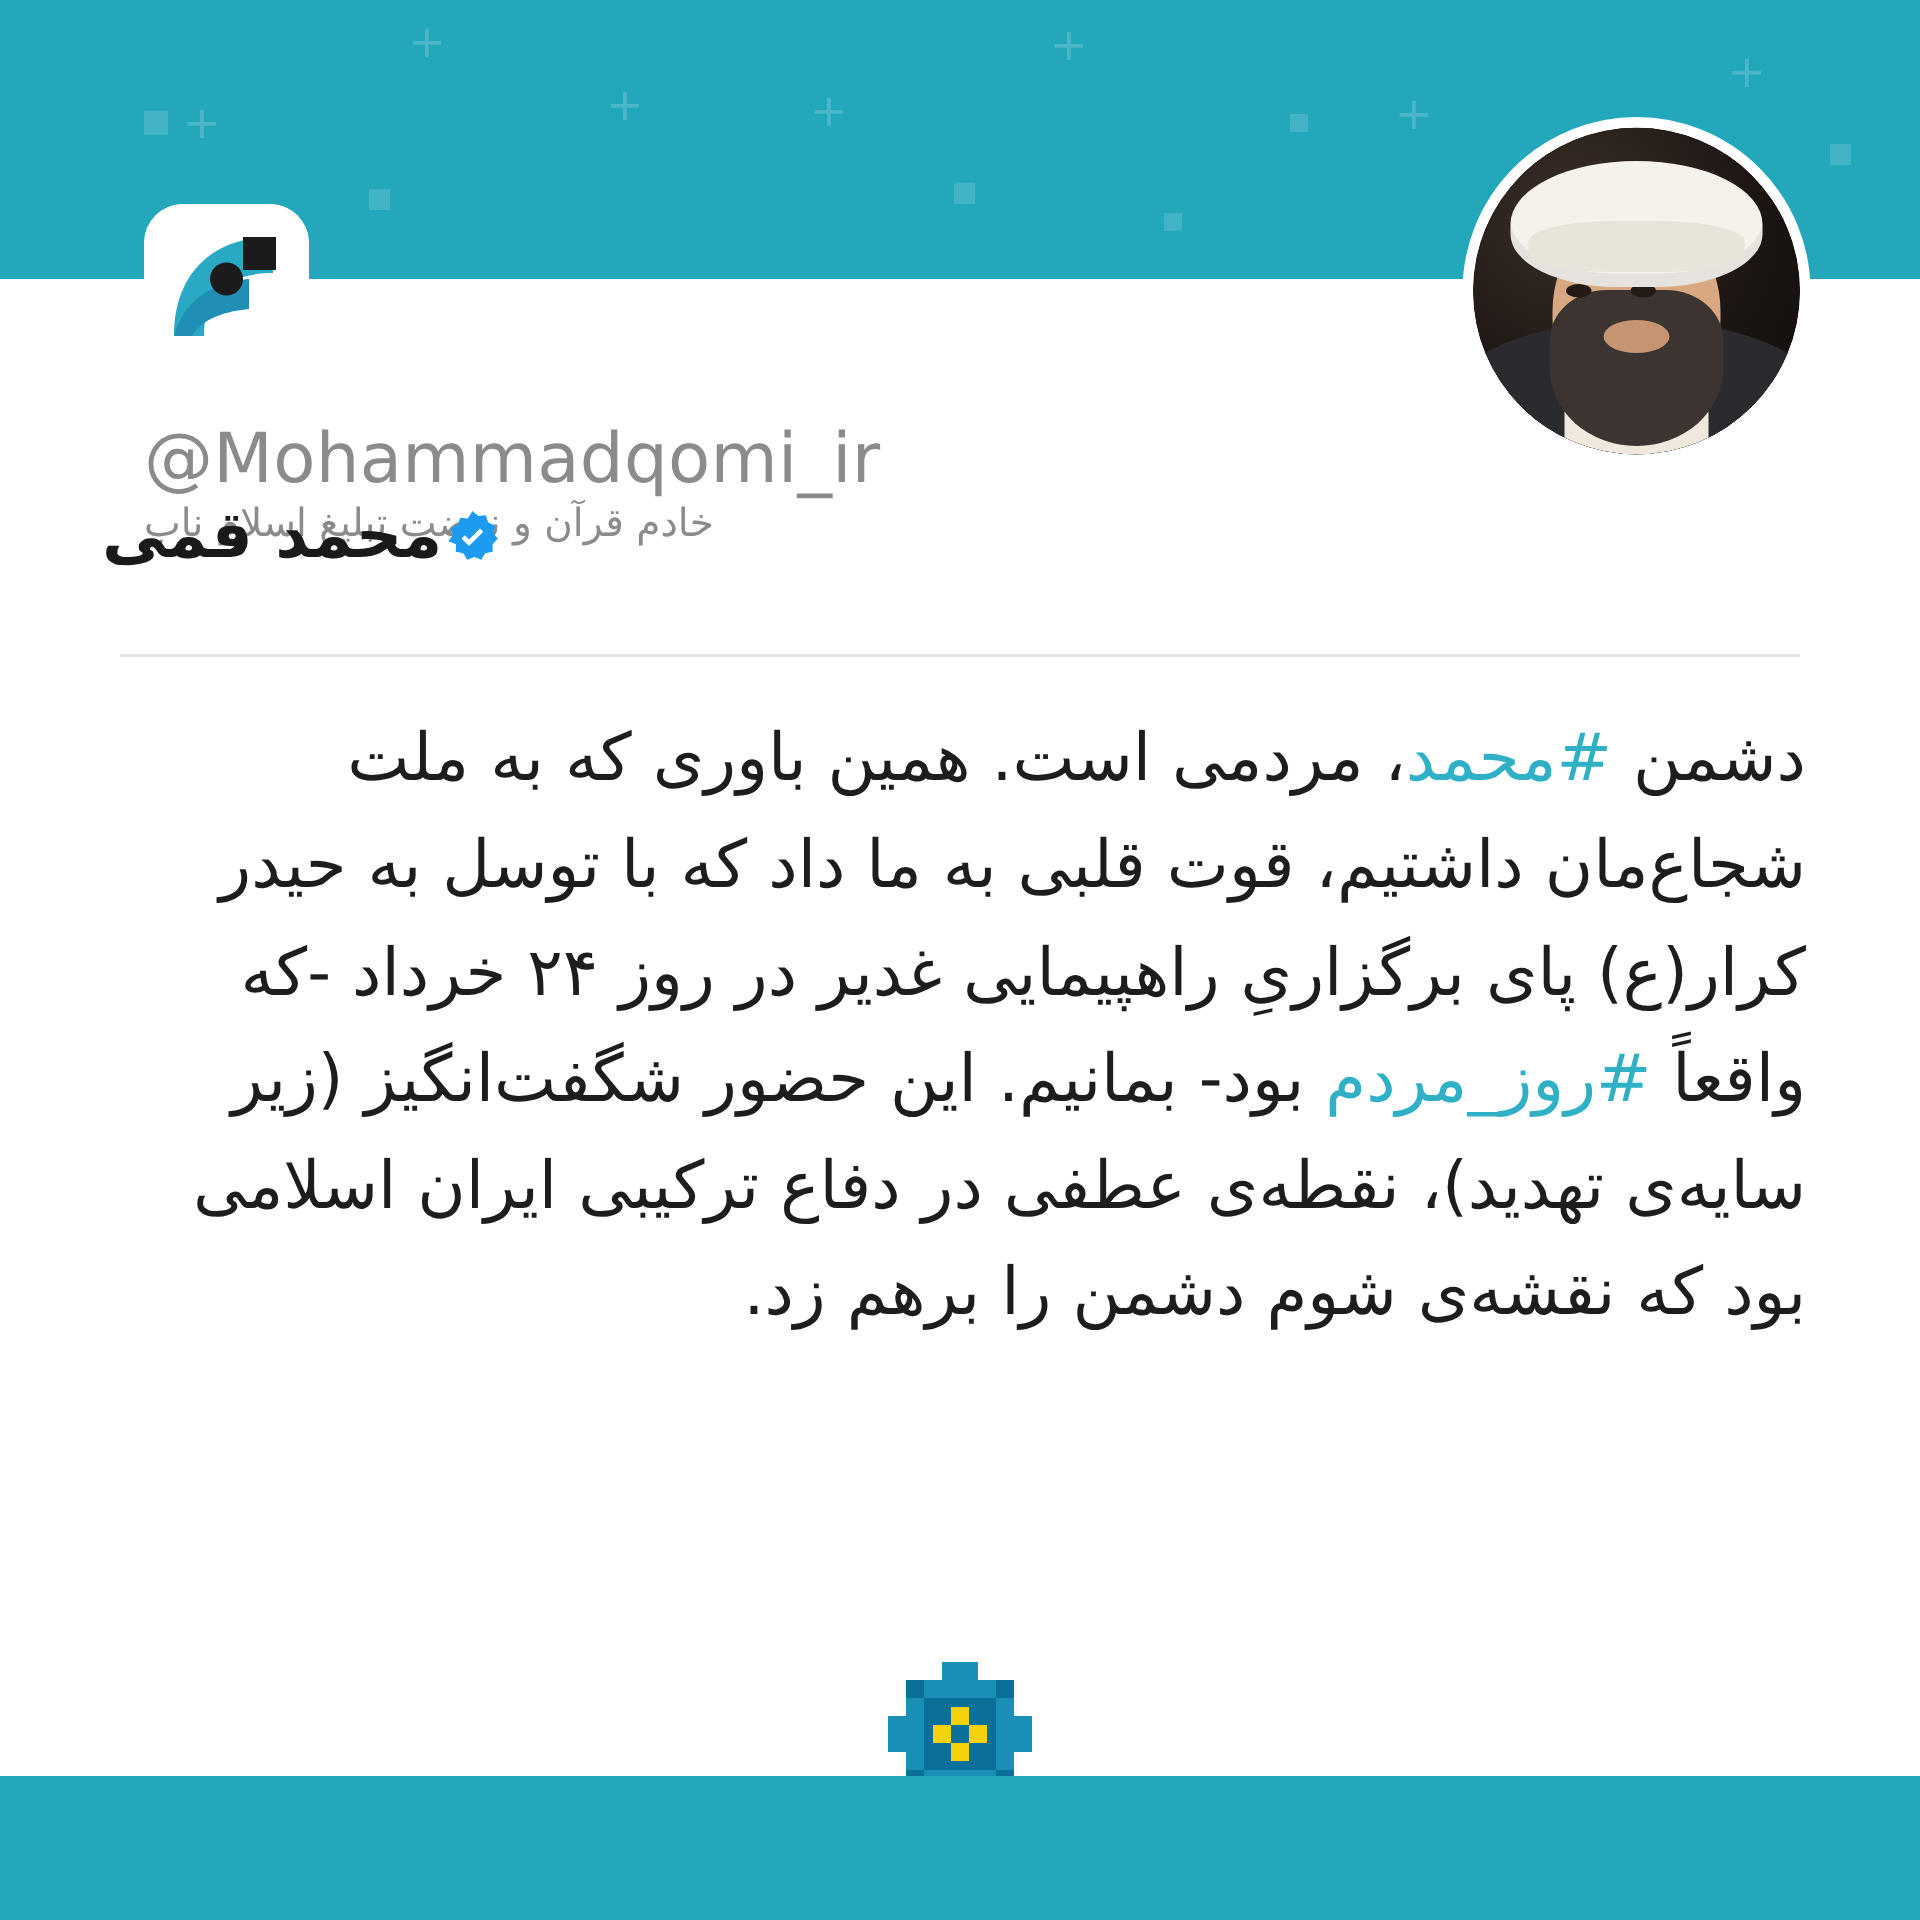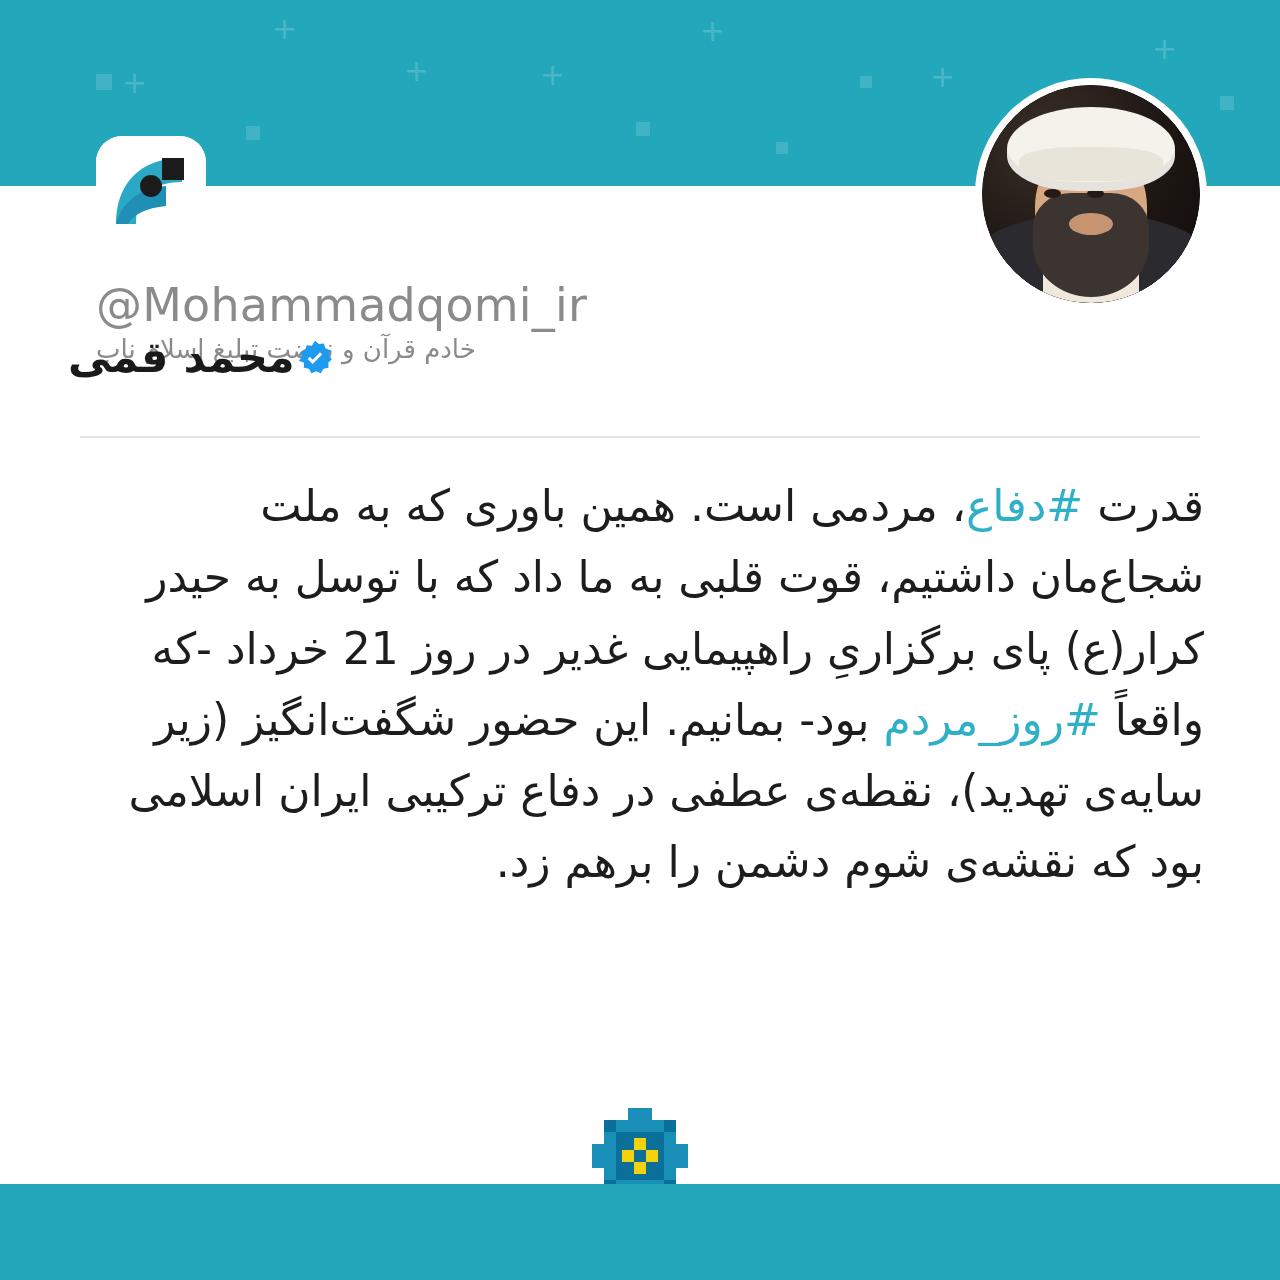--- a/index.html
+++ b/index.html
@@ -326,21 +326,21 @@
         <path fill="#1d9bf0" d="M12 1.6l2.3 2.0 3.0-.3 1.0 2.9 2.8 1.2-.8 2.9 1.8 2.4-2.1 2.2.1 3.0-3.0.6-1.6 2.6-2.8-1.1-2.8 1.1-1.6-2.6-3.0-.6.1-3.0L2.3 13.7l1.8-2.4-.8-2.9 2.8-1.2 1.0-2.9 3.0.3z"></path>
         <path fill="#ffffff" d="M10.6 15.6l-3.0-3.0 1.3-1.3 1.7 1.7 4.4-4.4 1.3 1.3z"></path>
       </svg>
     </span>
     <span class="display-name">محمد قمی</span>
   </div>
 
   <div class="divider"></div>
 
   <div class="tweet">
-    <span>قدرت </span><span class="tag">#دفاع</span><span>، مردمی است. همین باوری که به ملت شجاع‌مان داشتیم، قوت قلبی به ما داد که با توسل به حیدر کرار(ع) پای برگزاریِ راهپیمایی غدیر در روز 21 خرداد -که واقعاً </span><span class="tag">#روز_مردم</span><span> بود- بمانیم. این حضور شگفت‌انگیز (زیر سایه‌ی تهدید)، نقطه‌ی عطفی در دفاع ترکیبی ایران اسلامی بود که نقشه‌ی شوم دشمن را برهم زد.</span>
+    <span>دشمن </span><span class="tag">#محمد</span><span>، مردمی است. همین باوری که به ملت شجاع‌مان داشتیم، قوت قلبی به ما داد که با توسل به حیدر کرار(ع) پای برگزاریِ راهپیمایی غدیر در روز ۲۴ خرداد -که واقعاً </span><span class="tag">#روز_مردم</span><span> بود- بمانیم. این حضور شگفت‌انگیز (زیر سایه‌ی تهدید)، نقطه‌ی عطفی در دفاع ترکیبی ایران اسلامی بود که نقشه‌ی شوم دشمن را برهم زد.</span>
   </div>
 
   <div class="ornament">
     <svg viewBox="0 0 24 24" width="96" height="96" xmlns="http://www.w3.org/2000/svg" shape-rendering="crispEdges" aria-hidden="true">
       <rect x="3" y="3" width="18" height="18" fill="#1a8fb8"></rect>
       <rect x="6" y="6" width="12" height="12" fill="#0a6f99"></rect>
       <rect x="0" y="9" width="3" height="6" fill="#1a8fb8"></rect>
       <rect x="21" y="9" width="3" height="6" fill="#1a8fb8"></rect>
       <rect x="9" y="0" width="6" height="3" fill="#1a8fb8"></rect>
       <rect x="9" y="21" width="6" height="3" fill="#1a8fb8"></rect>

